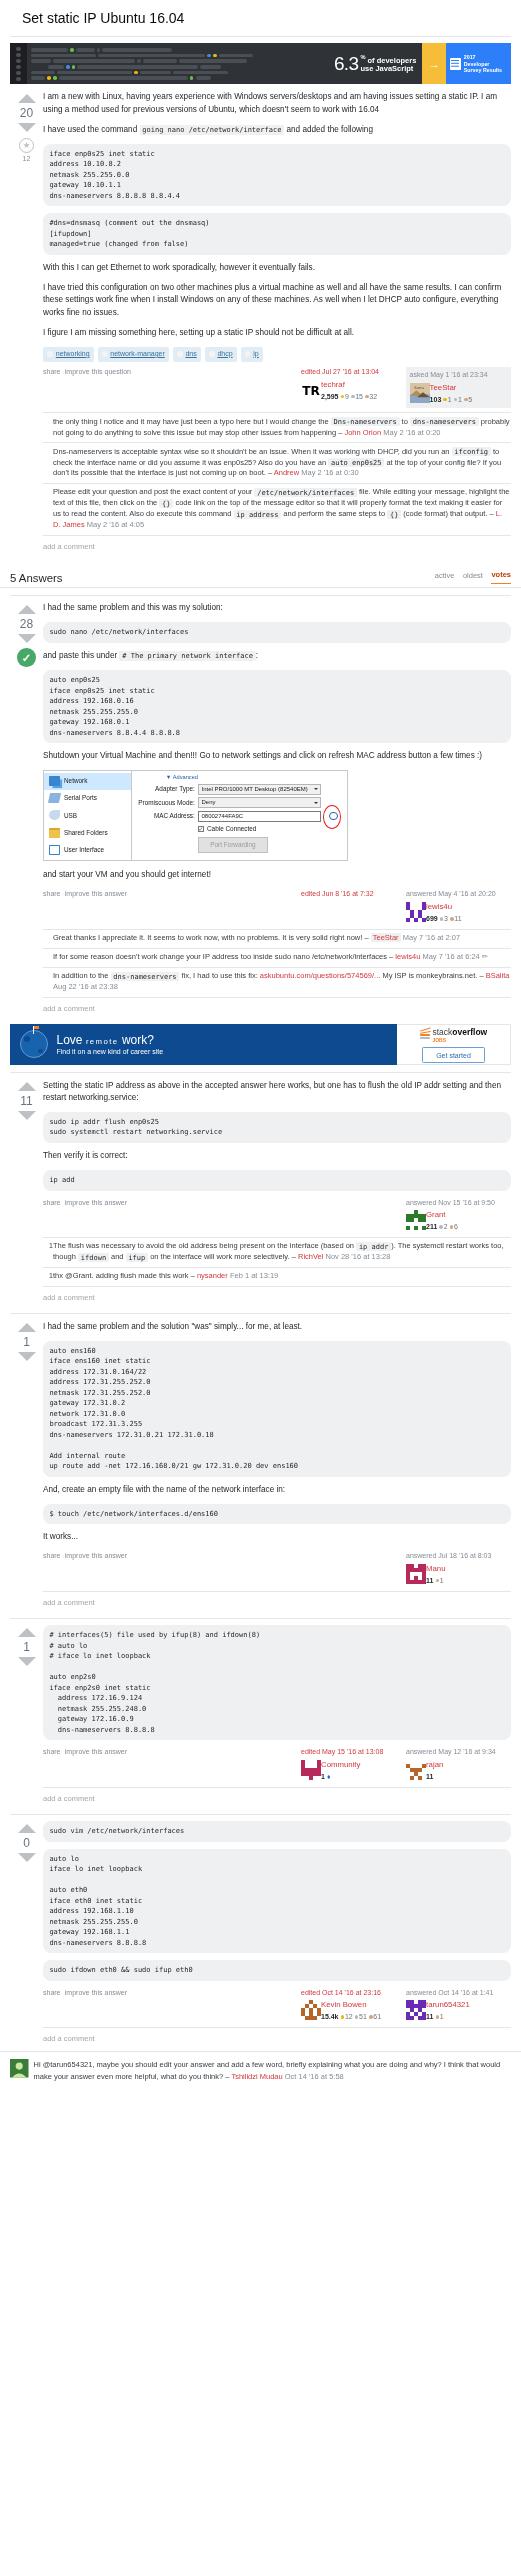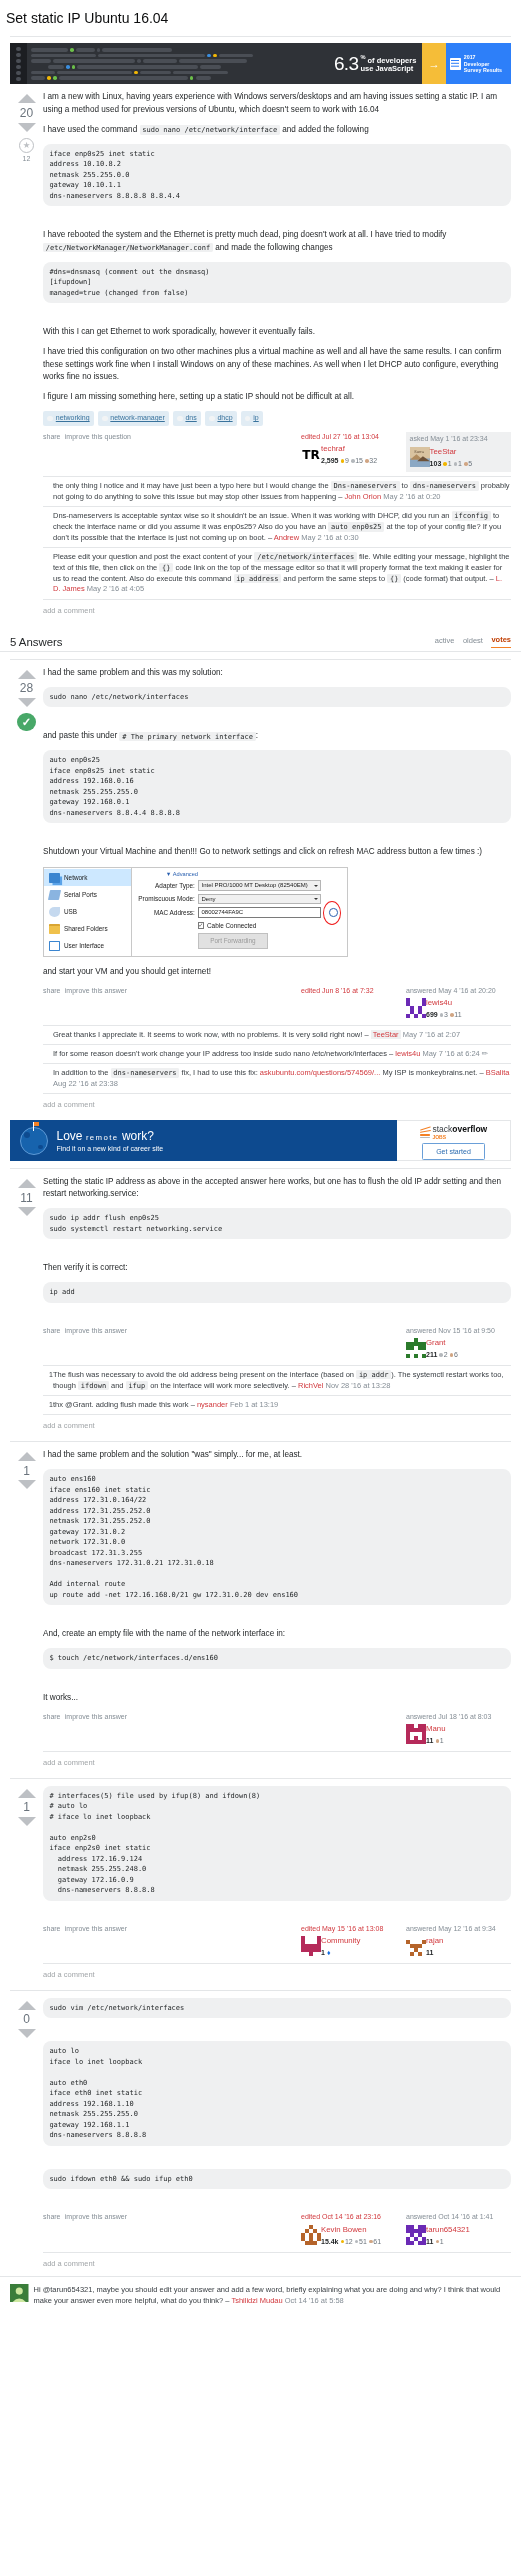--- a/index.html
+++ b/index.html
@@ -6,21 +6,21 @@
   html, body {
     margin: 0; padding: 0;
     background: #ffffff;
     font-family: "Liberation Sans", sans-serif;
     color: #242729;
   }
   body { width: 521px; }
   .page { width: 521px; padding: 0 0 8.5px 0; }
 
   
-  .qheader { padding: 7px 10px 0 6px; }
+  .qheader { padding: 7px 10px 0 22px; }
   .qtitle {
     font-size: 14px; font-weight: normal; color: #0c0d0e;
     line-height: 1.25; margin: 2.8px 0 8.5px 0;
   }
   .hr { height: 0.7px; background: #e4e6e8; margin: 0 10px; }
 
   
   .topad {
     margin: 7px 10px 0 10px; height: 41px;
     background: #2f3237; display: flex; align-items: stretch;
@@ -66,21 +66,21 @@
   }
   .body { flex:1; min-width:0; font-size:8.2px; line-height:1.5; color:#242729;}
   .body p { margin: 0 0 7.8px 0; }
   code, .inlinecode {
     font-family: "DejaVu Sans Mono", monospace; font-size:7px;
     background:#eff0f1; padding:0.7px 2.8px; border-radius:1.4px; color:#242729;
     white-space: nowrap;
   }
   pre.block {
     font-family:"DejaVu Sans Mono", monospace; font-size:7px; line-height:1.5;
-    background:#eff0f1; padding:5px 6.4px; margin:0 0 23px 0; overflow-x:auto;
+    background:#eff0f1; padding:5px 6.4px; margin:0 0 7px 0; overflow-x:auto;
     white-space: pre; color:#242729;border-radius:8px;
   }
 
   
   .tags { display:flex; gap:3.6px; flex-wrap:wrap; margin: 1.4px 0 5.7px 0;}
   .tag {
     background:#e1ecf4; color:#39739d; font-size:7px; padding:2.1px 4.3px; border-radius:2.1px;
     display:flex; align-items:center; gap:2.8px;
   }
   .tag .tdot{width:5.7px;height:5.7px;border-radius:50%;background:#f2f4f5;display:inline-block;}
@@ -134,21 +134,21 @@
   .planet:before{content:"";position:absolute;left:2.8px;top:4.3px;width:6.4px;height:6.4px;border-radius:50%;background:#0d4a8f;}
   .planet:after{content:"";position:absolute;right:4.3px;bottom:4.3px;width:4.3px;height:4.3px;border-radius:50%;background:#0d4a8f;}
   .flag{position:absolute;left:12px;top:-5.7px;width:0.7px;height:8.5px;background:#fff;}
   .flag:after{content:"";position:absolute;left:0.7px;top:0;width:5px;height:3.6px;background:#f48024;}
   .jobsad .copy{margin-left:8.5px;}
   .jobsad .l1{font-size:12px;line-height:1.1;}
   .jobsad .l1 .sp{font-size:7.8px;letter-spacing:1.4px;}
   .jobsad .l2{font-size:7px;margin-top:1.4px;}
   .jobsad .right{ width:114px;background:#fff;border:0.7px solid #e4e6e8;border-left:none;
       display:flex;flex-direction:column;align-items:center;justify-content:center;gap:3.6px;}
-  .sologo{display:flex;align-items:flex-end;gap:2px;}
+  .sologo{display:flex;align-items:center;gap:2px;}
   .sologo .icn{width:10.7px;height:11.4px;position:relative;}
   .sologo .icn i{position:absolute;left:0;right:0;height:1.4px;background:#f48024;border-radius:0.7px;}
   .sologo .icn i:nth-child(1){top:0;transform:rotate(-18deg);}
   .sologo .icn i:nth-child(2){top:2.8px;transform:rotate(-10deg);}
   .sologo .icn i:nth-child(3){top:5.7px;}
   .sologo .icn i:nth-child(4){top:8.5px;background:#bcbbbb;}
   .sologo .t1{font-size:8.5px;color:#3b4045;}
   .sologo .t1 b{color:#0c0d0e;}
   .sologo .t2{font-size:5px;color:#f48024;font-weight:bold;}
   .getstarted{border:0.7px solid #6a9fd8;color:#2c6cb0;font-size:7px;padding:3.6px 12.8px;border-radius:1.4px;}
@@ -269,27 +269,26 @@
   <div class="post">
     <div class="votecell">
       <div class="arrow-up"></div>
       <div class="votecount">20</div>
       <div class="arrow-down"></div>
       <div class="star">★</div>
       <div class="favcount">12</div>
     </div>
     <div class="body">
       <p>I am a new with Linux, having years experience with Windows servers/desktops and am having issues setting a static IP. I am using a method used for previous versions of Ubuntu, which doesn't seem to work with 16.04</p>
-      <p><span>I have used the command </span><code>sudo nano /etc/network/interface</code><span> and added the following</span></p>
+      <p><span>I have used the command </span><code>going nano /etc/network/interface</code><span> and added the following</span></p>
       <pre class="block">iface enp0s25 inet static
 address 10.10.8.2
 netmask 255.255.0.0
 gateway 10.10.1.1
 dns-nameservers 8.8.8.8 8.8.4.4</pre>
-      <p><span>I have rebooted the system and the Ethernet is pretty much dead, ping doesn't work at all. I have tried to modify </span><code>/etc/NetworkManager/NetworkManager.conf</code><span> and made the following changes</span></p>
       <pre class="block">#dns=dnsmasq (comment out the dnsmasq)
 [ifupdown]
 managed=true (changed from false)</pre>
       <p>With this I can get Ethernet to work sporadically, however it eventually fails.</p>
       <p>I have tried this configuration on two other machines plus a virtual machine as well and all have the same results. I can confirm these settings work fine when I install Windows on any of these machines. As well when I let DHCP auto configure, everything works fine no issues.</p>
       <p>I figure I am missing something here, setting up a static IP should not be difficult at all.</p>
 
       <div class="tags" id="qtags">
           <a class="tag" href="#">
             <span class="tdot"></span>

